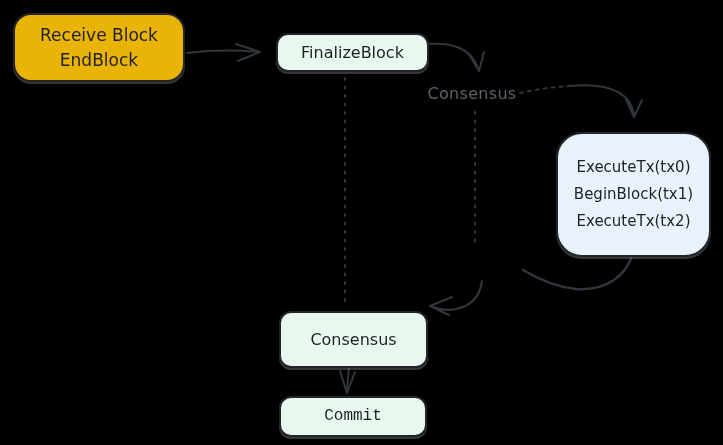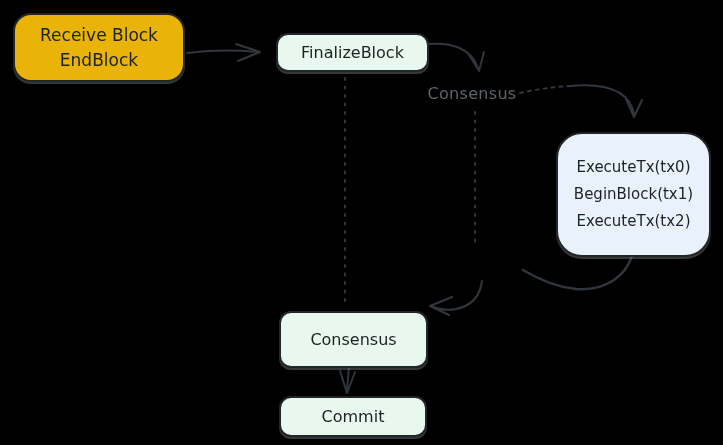--- a/index.html
+++ b/index.html
@@ -16,21 +16,21 @@
   }
   .node .nl{display:block;line-height:1.45;}
   .pink{background:#eab308;border-radius:18px;font-size:17px;}
   .mint{background:#e9f8ee;border-radius:12px;font-size:16px;}
   .blue{background:#e9f1fb;border-radius:26px;font-size:15px;}
   .blue .nl{line-height:27px;}
   #n-receive{left:13px;top:13px;width:172px;height:69px;}
   #n-finalize{left:268px;top:33px;width:153px;height:39px;margin-left:8px;}
   #n-execute{left:556px;top:132px;width:155px;height:125px;}
   #n-consensus{left:279px;top:311px;width:149px;height:57px;justify-content:center;}
-  #n-commit{left:279px;top:396px;width:148px;height:41px;}
+  #n-commit{left:279px;top:396px;width:148px;height:41px;font-family:Liberation Mono, monospace;}
   .floating-label{
     position:absolute;z-index:2;color:#5d6369;font-size:16px;letter-spacing:.3px;
     text-align:center;
   }
   #l-begin{left:424px;top:84px;width:96px;}
   #l-end{left:441px;top:257px;width:76px;}
 </style>
 </head>
 <body>
 

